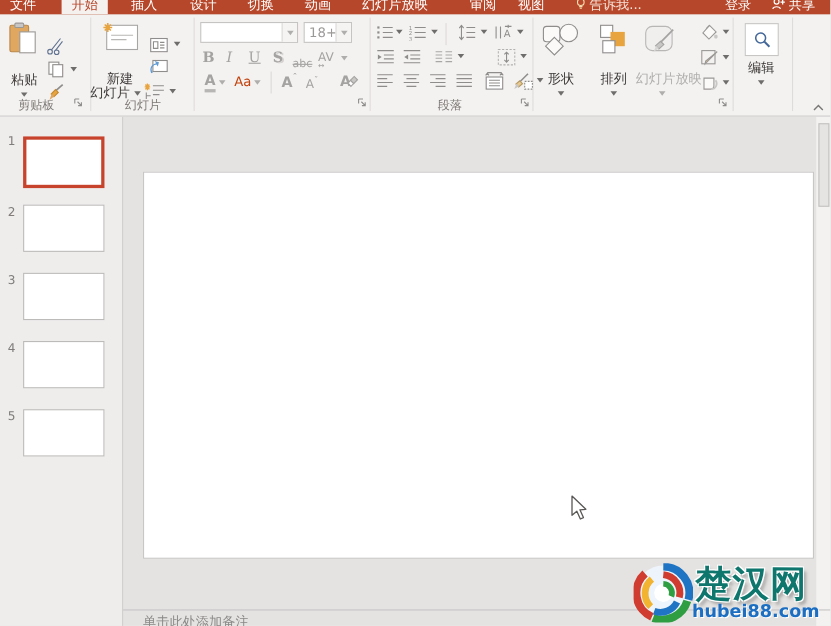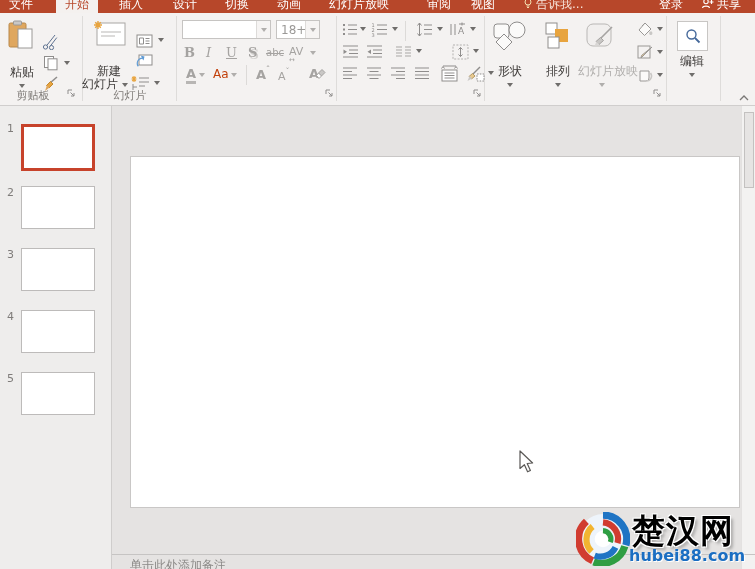--- a/index.html
+++ b/index.html
@@ -28,21 +28,21 @@
   .thumbnum{position:absolute;left:7px;font-size:11px;color:#7f7c7a}
   .thumb{position:absolute;left:21px;width:74px;height:43px;background:#fff;border:1px solid #bdbbba;box-sizing:border-box}
   .thumb.sel{border:3px solid #c7432b}
   .canvas{position:absolute;left:130px;top:156px;width:610px;height:352px;background:#fff;border:1px solid #c9c7c6;box-sizing:border-box;z-index:1}
   .scroll{position:absolute;right:0;top:106px;bottom:0;width:13px;background:#f3f2f1;border-left:1px solid #e3e1e0;z-index:2}
   .scroll .sthumb{position:absolute;left:2px;top:6px;width:8px;height:74px;background:#e6e4e3;border:1px solid #c3c1c0}
   .notesline{position:absolute;left:112px;right:0;top:554px;height:1px;background:#c6c4c3;z-index:2}
   .notesph{position:absolute;left:130px;top:557px;font-size:12px;color:#8a8886;z-index:2;white-space:nowrap}
   
   .logo{position:absolute;left:574px;top:509px;width:180px;height:60px;z-index:6}
-  .logo .t{position:absolute;left:58px;top:0;font-size:33px;font-weight:bold;color:#000000;letter-spacing:1px;white-space:nowrap;
+  .logo .t{position:absolute;left:58px;top:0;font-size:33px;font-weight:bold;color:#0f766e;letter-spacing:1px;white-space:nowrap;
             text-shadow:1px 1px 0 #fff,-1px -1px 0 #fff,1px -1px 0 #fff,-1px 1px 0 #fff,3px 3px 3px rgba(60,60,60,.35)}
   .logo .s{position:absolute;left:55px;top:37px;font-size:16px;font-weight:bold;color:#1b6ec2;white-space:nowrap;text-shadow:1px 1px 0 #fff}
   .cursor{position:absolute;left:519px;top:450px;z-index:9}
 </style>
 </head>
 <body>
 
 <div class="app">
 
   <div class="tabbar">
@@ -158,21 +158,21 @@
     <div class="combo" style="left:276px;top:7px;width:44px">
       <span class="val">18+</span>
       <span class="arr">
           <span class="car dis"></span>
         </span>
     </div>
     <span class="abs fl" style="left:184px;top:32px;font-weight:bold">B</span>
     <span class="abs fl" style="left:206px;top:32px;font-style:italic">I</span>
     <span class="abs fl" style="left:226px;top:32px;text-decoration:underline">U</span>
     <span class="abs fl" style="left:248px;top:32px;font-weight:bold;text-shadow:1.5px 1.5px 0 #d4d2d0">S</span>
-    <span class="abs" style="left:266px;top:34px;font-size:10px;color:#a5a3a1;text-decoration:line-through">abc</span>
+    <span class="abs" style="left:266px;top:40px;font-size:10px;color:#a5a3a1;text-decoration:line-through">abc</span>
     <span class="abs" style="left:289px;top:32px;font-size:11px;color:#a5a3a1"><span>AV</span><span style="display:block;font-size:7px;line-height:4px;letter-spacing:0">↔</span></span>
     <span class="car dis abs" style="left:310px;top:38px"></span>
     <span class="abs" style="left:186px;top:53px;font-size:13px;color:#a5a3a1;font-weight:bold"><span>A</span><span style="display:block;height:3px;background:#b8b6b4;margin-top:0"></span></span>
     <span class="car dis abs" style="left:199px;top:60px"></span>
     <span class="abs" style="left:213px;top:54px;font-size:12px;color:#c2410c">Aa</span>
     <span class="car dis abs" style="left:231px;top:60px"></span>
     <div class="vdiv" style="left:246px;top:52px;height:20px"></div>
     <span class="abs" style="left:256px;top:53px;font-size:13px;color:#a5a3a1;font-weight:bold"><span>A</span><span style="font-size:8px;vertical-align:6px">ˆ</span></span>
     <span class="abs" style="left:278px;top:55px;font-size:11px;color:#a5a3a1;font-weight:normal"><span>A</span><span style="font-size:8px;vertical-align:5px">ˇ</span></span>
     <div class="abs" style="left:308px;top:53px">
@@ -277,20 +277,21 @@
     </div>
     <div class="abs" style="left:466px;top:52px">
       <svg width="19" height="17" viewBox="0 0 19 17">
           <path d="M14 2 L6 10" stroke="#8f8d8c" stroke-width="1.4"></path>
           <path d="M6.5 8.5 L9 11 L5.5 14 L3 11.5 Z" fill="#e8c98f" stroke="#b59a64"></path>
           <path d="M3.5 11 L6 13.5 L1.5 16 Z" fill="#c9c7c5"></path>
           <rect x="11" y="9" width="7" height="7" fill="#fff" stroke="#8f8d8c" stroke-dasharray="1.6 1.2"></rect>
         </svg>
     </div>
     <span class="car abs" style="left:488px;top:58px"></span>
+    <div class="glab" style="left:344px;width:130px">段落</div>
     <div class="abs" style="left:472px;bottom:3px">
       <svg width="10" height="10" viewBox="0 0 10 10">
           <path d="M2 2h4M2 2v4" stroke="#8f8d8c" fill="none"></path>
           <path d="M4.5 4.5l3.5 3.5M8 5v3H5" stroke="#8f8d8c" fill="none"></path>
         </svg>
     </div>
 
     <div class="abs" style="left:492px;top:8px">
       <svg width="36" height="30" viewBox="0 0 36 30">
         <rect x="2" y="3" width="15" height="14" rx="3" fill="#fbfaf9" stroke="#8f8d8c"></rect>

